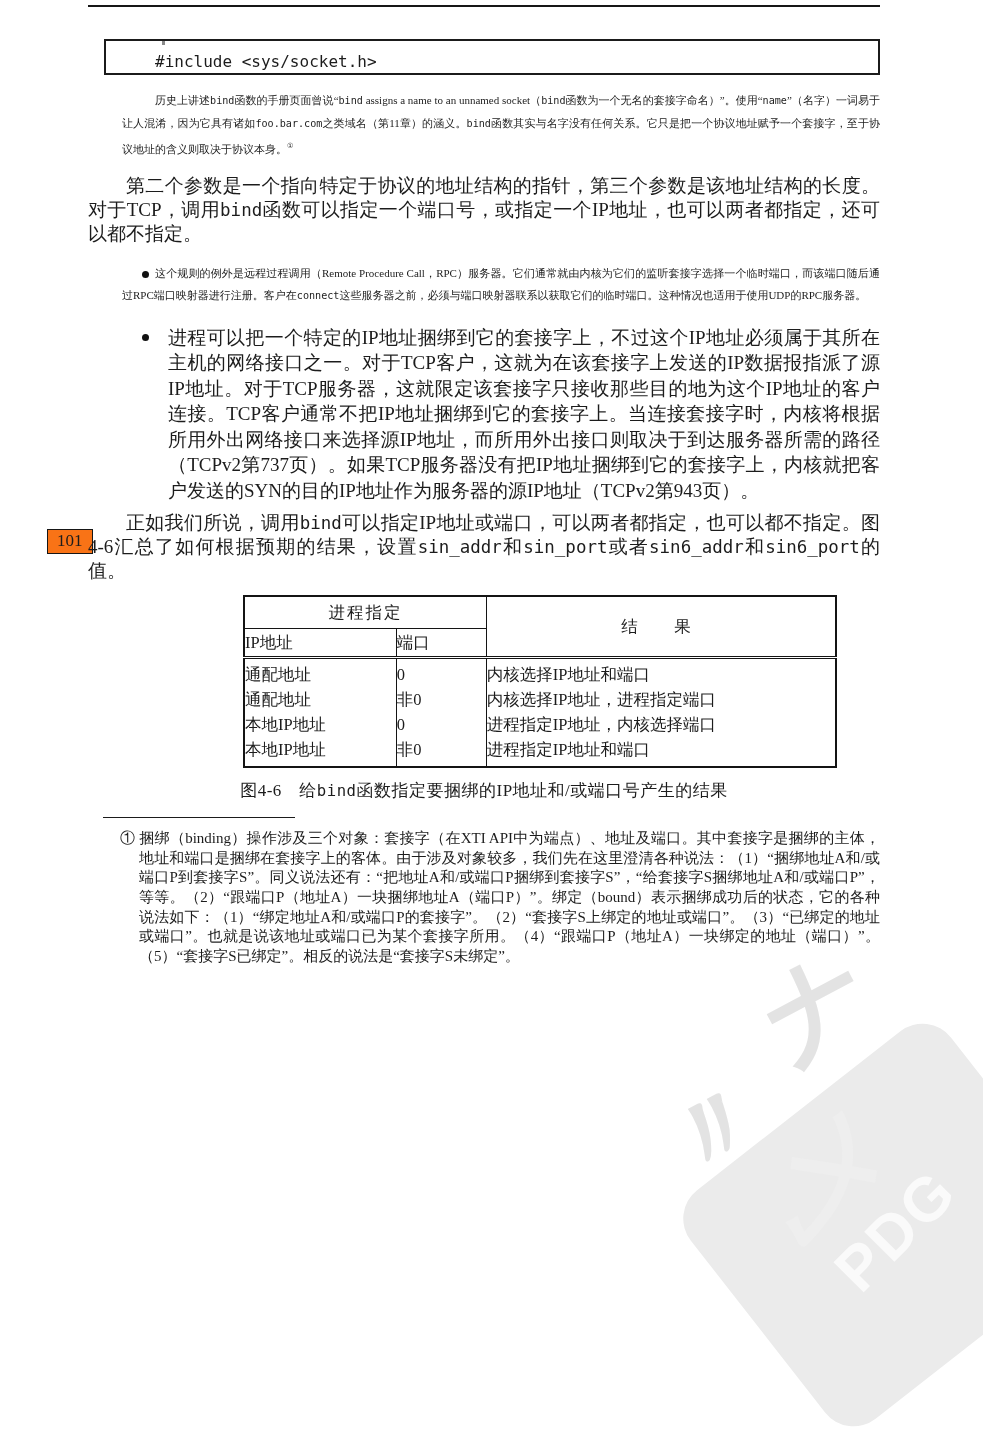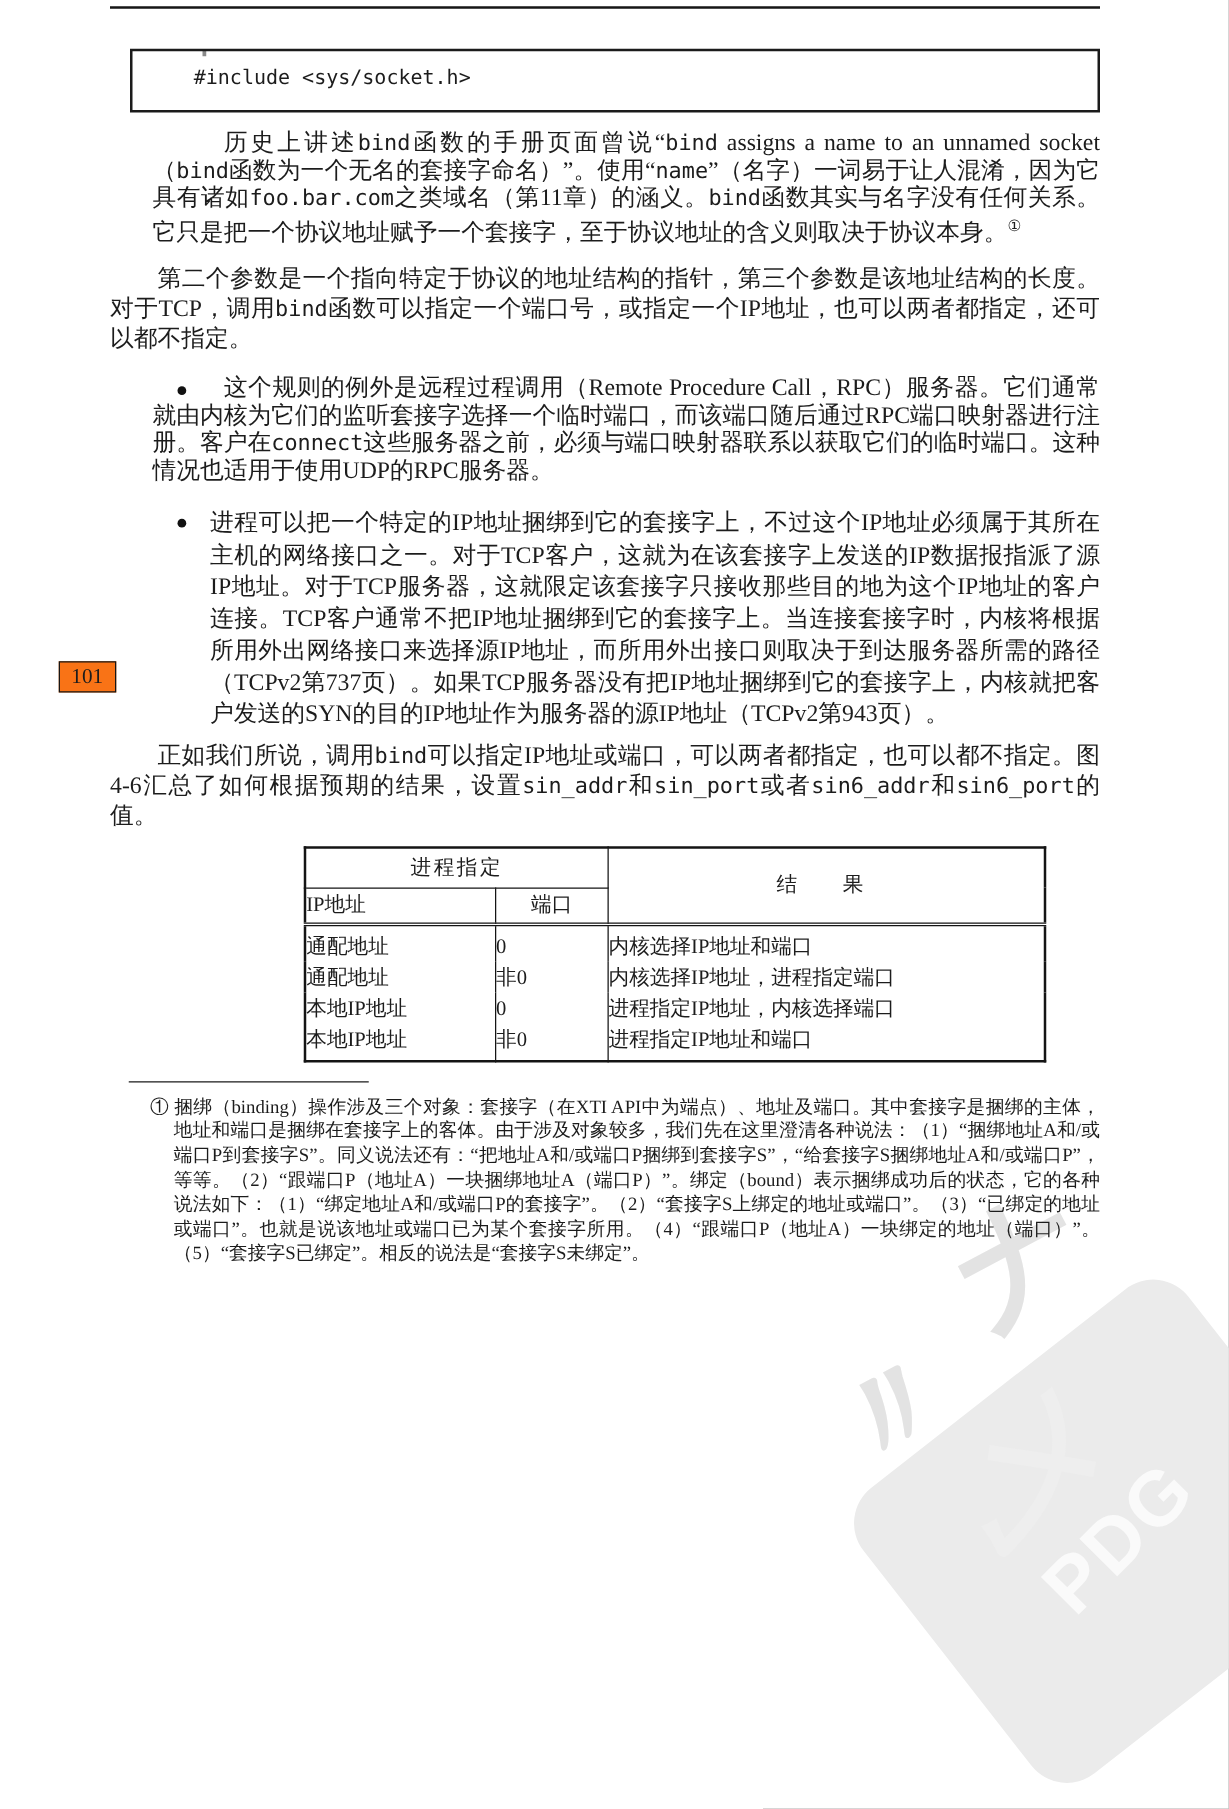--- a/index.html
+++ b/index.html
@@ -28,38 +28,38 @@
   .running-head .chap{margin-left:52px;}
   .head-rule{
     margin-top:5px;
     border:0;border-top:2.5px solid #161616;
     height:0;
   }
   
   .codebox{
     margin:32px 0 0 16px;
     border:2px solid #1b1b1b;
-    padding:9px 10px 15px 49px;
+    padding:9px 10px 0 49px;
   }
   .codeline{
     font-family:"DejaVu Sans Mono","Liberation Mono",monospace;
     font-size:16px;
     line-height:23px;
     white-space:pre;
   }
   .returnline{
     font-size:16.5px;
     text-align:right;
     margin-top:3px;
     line-height:22px;
   }
   
   .note{
     margin:14px 0 0 34px;
-    font-size:19px;
+    font-size:11px;
     line-height:22px;
     text-align:justify;
     text-indent:3em;
   }
   .para{
     margin-top:14px;
     font-size:19px;
     line-height:24px;
     text-align:justify;
     text-indent:2em;
@@ -122,21 +122,21 @@
     letter-spacing:10px;
     border-left:1.6px solid #141414;
     margin-left:16px;
   }
   .th-ip{
     text-align:left;padding-left:13px;
     height:25px;
     border-right:1.6px solid #141414;
   }
   .th-port{
-    text-align:center;
+    text-align:left;
     border-right:1.6px solid #141414;
   }
   table.figtab thead{border-bottom:3px double #141414;}
   table.figtab tbody tr{height:25.5px;}
   table.figtab tbody tr:first-child td{padding-top:5px;}
   table.figtab tbody tr:last-child td{padding-bottom:5px;}
   .td-ip{padding-left:20px;border-right:1.6px solid #141414;}
   .td-port{padding-left:12px;border-right:1.6px solid #141414;}
   .td-result{padding-left:15px;}
   .fig-caption{
@@ -275,18 +275,19 @@
             <td class="td-result">进程指定IP地址，内核选择端口</td>
           </tr>
           <tr>
             <td class="td-ip">本地IP地址</td>
             <td class="td-port">非0</td>
             <td class="td-result">进程指定IP地址和端口</td>
           </tr>
         </tbody>
       </table>
     </div>
+    <div class="fig-caption">图4-6　给<code>bind</code>函数指定要捆绑的IP地址和/或端口号产生的结果</div>
 
     <hr class="footnote-rule">
     <div class="footnote">① 捆绑（binding）操作涉及三个对象：套接字（在XTI API中为端点）、地址及端口。其中套接字是捆绑的主体，地址和端口是捆绑在套接字上的客体。由于涉及对象较多，我们先在这里澄清各种说法：（1）“捆绑地址A和/或端口P到套接字S”。同义说法还有：“把地址A和/或端口P捆绑到套接字S”，“给套接字S捆绑地址A和/或端口P”，等等。（2）“跟端口P（地址A）一块捆绑地址A（端口P）”。绑定（bound）表示捆绑成功后的状态，它的各种说法如下：（1）“绑定地址A和/或端口P的套接字”。（2）“套接字S上绑定的地址或端口”。（3）“已绑定的地址或端口”。也就是说该地址或端口已为某个套接字所用。（4）“跟端口P（地址A）一块绑定的地址（端口）”。（5）“套接字S已绑定”。相反的说法是“套接字S未绑定”。</div>
 
   </div>
 </div>
 
 </body></html>

